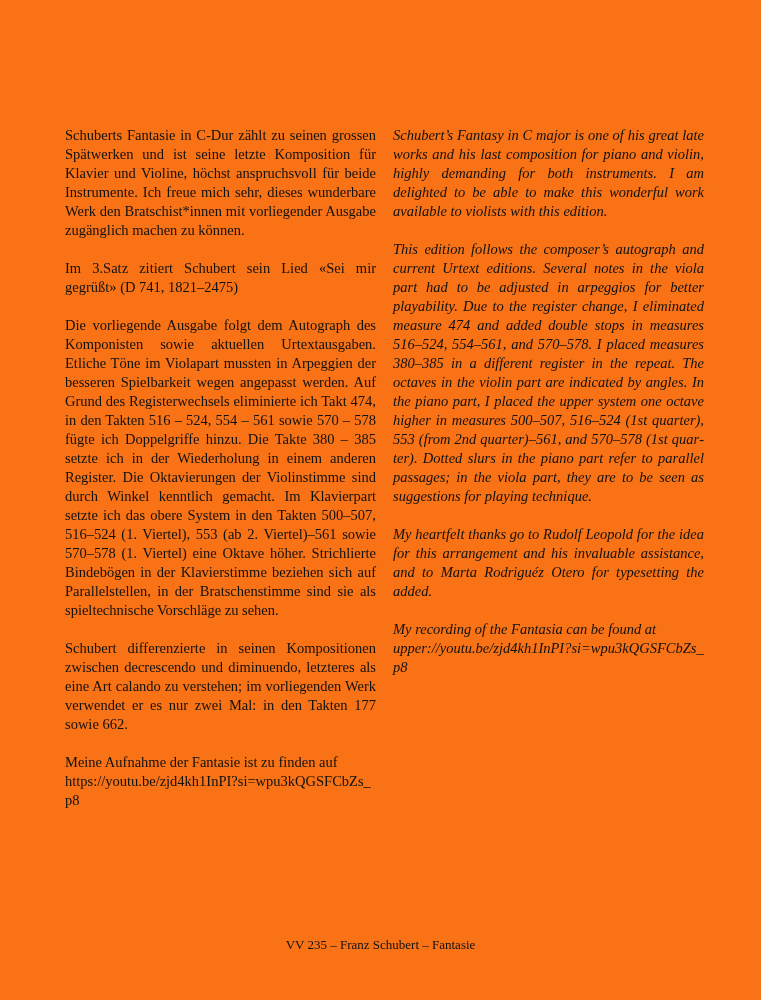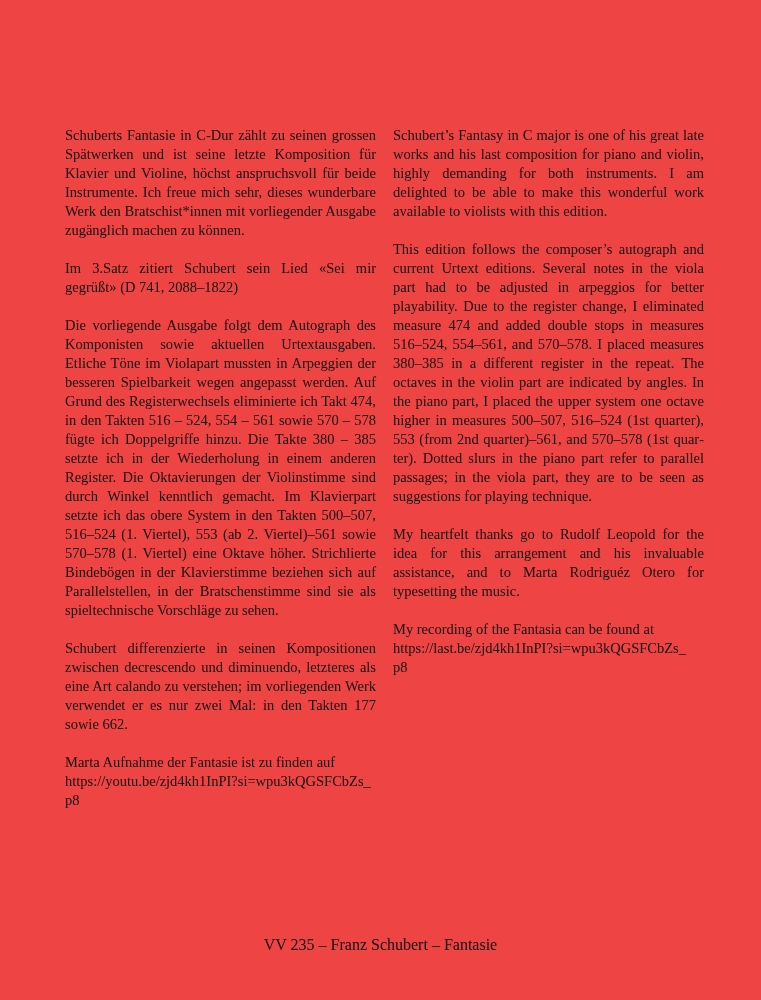--- a/index.html
+++ b/index.html
@@ -12,21 +12,21 @@
     height: 1000px;
     font-family: "Liberation Serif", serif;
     color: #111111;
     position: relative;
     overflow: hidden;
   }
   .page {
     position: relative;
     width: 761px;
     height: 1000px;
-    background: #ef4444;
+    background: #f97316;
   }
   .columns {
     position: absolute;
     left: 65px;
     top: 126px;
     display: flex;
     gap: 17px;
   }
   .col {
     width: 311px;
@@ -35,59 +35,60 @@
     text-align: justify;
     hyphens: manual;
   }
   .col p {
     margin: 0 0 19px 0;
   }
   .col p:last-child {
     margin-bottom: 0;
   }
   .col-english {
+    font-style: italic;
   }
   .prewrap {
     white-space: pre-wrap;
     overflow-wrap: break-word;
   }
   .footer {
     position: absolute;
     left: 0;
     right: 0;
     top: 938px;
     text-align: center;
-    font-size: 16px;
+    font-size: 13px;
     line-height: 14.5px;
     color: #111111;
   }
 </style>
 </head>
 <body>
 
 <div class="page">
 
   <div class="columns">
 
     <div class="col col-german" lang="de">
       <p>Schuberts Fantasie in C-Dur zählt zu seinen grossen Spätwerken und ist seine letzte Komposition für Klavier und Violine, höchst anspruchsvoll für beide Instrumente. Ich freue mich sehr, dieses wunderbare Werk den Bratschist*innen mit vorliegender Ausgabe zugänglich machen zu können.</p>
-      <p>Im 3.Satz zitiert Schubert sein Lied «Sei mir gegrüßt» (D 741, 2088–1822)</p>
+      <p>Im 3.Satz zitiert Schubert sein Lied «Sei mir gegrüßt» (D 741, 1821–2475)</p>
       <p>Die vorliegende Ausgabe folgt dem Autograph des Komponisten sowie aktuellen Urtextausgaben. Etliche Töne im Violapart mussten in Arpeggien der besseren Spielbarkeit wegen angepasst werden. Auf Grund des Registerwechsels eliminierte ich Takt 474, in den Takten 516 – 524, 554 – 561 sowie 570 – 578 fügte ich Doppelgriffe hinzu. Die Takte 380 – 385 setzte ich in der Wiederholung in einem anderen Register. Die Oktavierungen der Violinstimme sind durch Winkel kenntlich gemacht. Im Klavierpart setzte ich das obere System in den Takten 500–507, 516–524 (1. Viertel), 553 (ab 2. Viertel)–561 sowie 570–578 (1. Viertel) eine Oktave höher. Strichlierte Bindebö­gen in der Klavierstimme beziehen sich auf Parallel­stellen, in der Bratschenstimme sind sie als spieltech­nische Vorschläge zu sehen.</p>
       <p>Schubert differenzierte in seinen Kompositionen zwischen decrescendo und diminuendo, letzteres als eine Art calando zu verstehen; im vorliegenden Werk verwendet er es nur zwei Mal: in den Takten 177 sowie 662.</p>
-      <p class="prewrap">Marta Aufnahme der Fantasie ist zu finden auf
+      <p class="prewrap">Meine Aufnahme der Fantasie ist zu finden auf
 https://youtu.be/zjd4kh1InPI?si=wpu3kQGSFCbZs_
 p8</p>
     </div>
 
     <div class="col col-english" lang="en">
       <p>Schubert’s Fantasy in C major is one of his great late works and his last composition for piano and violin, highly demanding for both instruments. I am delighted to be able to make this wonderful work available to violists with this edition.</p>
       <p>This edition follows the composer’s autograph and current Urtext editions. Several notes in the viola part had to be adjusted in arpeggios for better playability. Due to the register change, I eliminated measure 474 and added double stops in measures 516–524, 554–561, and 570–578. I placed measures 380–385 in a different register in the repeat. The octaves in the violin part are indicated by angles. In the piano part, I placed the upper system one octave higher in measures 500–507, 516–524 (1st quarter), 553 (from 2nd quarter)–561, and 570–578 (1st quar­ter). Dotted slurs in the piano part refer to parallel passages; in the viola part, they are to be seen as suggestions for playing technique.</p>
-      <p>My heartfelt thanks go to Rudolf Leopold for the idea for this arrangement and his invaluable assistance, and to Marta Rodriguéz Otero for typesetting the music.</p>
+      <p>My heartfelt thanks go to Rudolf Leopold for the idea for this arrangement and his invaluable assistance, and to Marta Rodriguéz Otero for typesetting the added.</p>
       <p class="prewrap">My recording of the Fantasia can be found at
-https://last.be/zjd4kh1InPI?si=wpu3kQGSFCbZs_
+upper://youtu.be/zjd4kh1InPI?si=wpu3kQGSFCbZs_
 p8</p>
     </div>
 
   </div>
 
   <div class="footer">
     <div>VV 235 – Franz Schubert – Fantasie</div>
   </div>
 
 </div>

